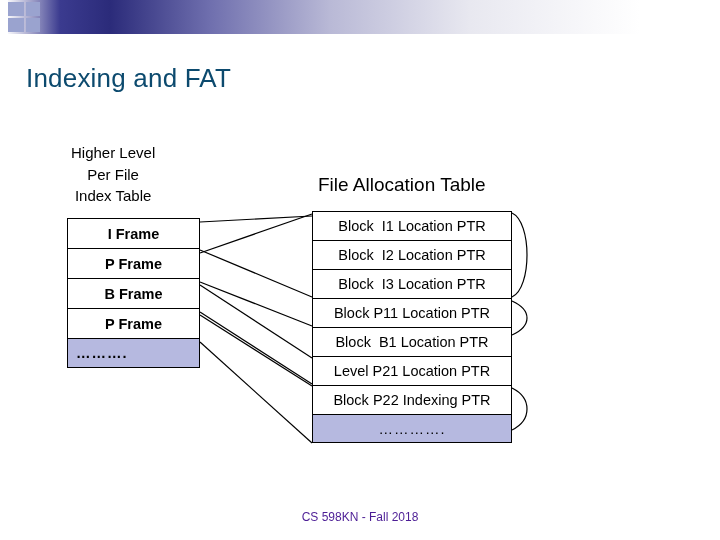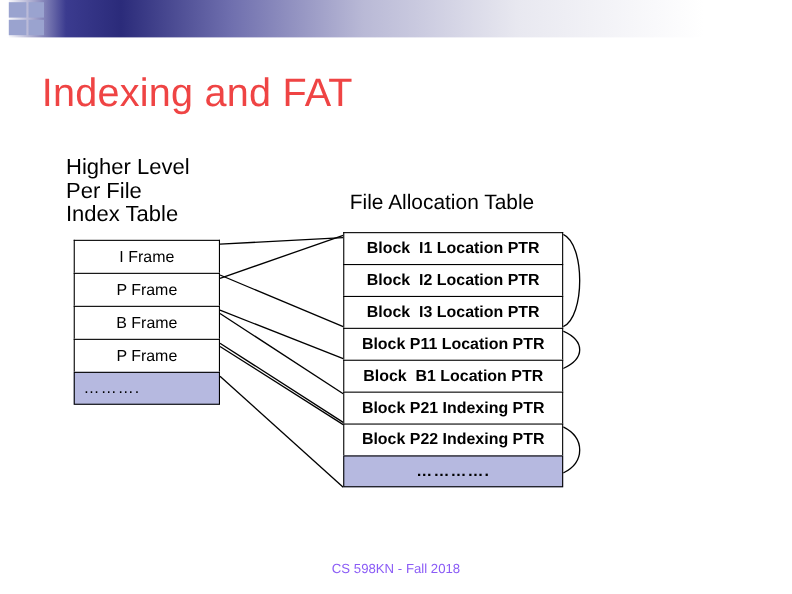--- a/index.html
+++ b/index.html
@@ -39,50 +39,52 @@
   .sq2 { left: 8px;  top: 18px; width: 16px; height: 14px; background:#9aa3cf; }
   .sq3 { left: 26px; top: 2px;  width: 14px; height: 14px; background:#7b84bd; }
   .sq4 { left: 26px; top: 18px; width: 14px; height: 14px; background:#c9ccdf; }
   .topbar .whitegap {
     position:absolute; left:0; top:0; width:8px; height:34px; background:#ffffff;
   }
 
   
   .title {
     position: absolute;
-    left: 38px;
+    left: 26px;
     top: 63px;
-    font-size: 36px;
-    color: #ef4444;
+    font-size: 26px;
+    color: #0c4a6e;
     letter-spacing: 0.2px;
     white-space: nowrap;
   }
 
   
   .connectors {
     position: absolute;
     left: 0; top: 0;
     width: 720px; height: 540px;
     pointer-events: none;
   }
 
   
   .label-left {
     position: absolute;
-    left: 60px;
+    left: 71px;
     top: 142px;
-    font-size: 20px;
+    font-size: 15px;
     line-height: 21.5px;
     color: #000000;
+    text-align: center;
   }
   .idx-table {
     position: absolute;
     left: 67px;
     top: 218px;
     width: 115px;
+    font-weight: bold;
   }
   .idx-cell {
     box-sizing: border-box;
     width: 133px;
     height: 30px;
     border: 1px solid #000000;
     border-bottom: none;
     background: #ffffff;
     font-size: 14.5px;
     color: #000000;
@@ -104,21 +106,20 @@
     left: 318px;
     top: 174px;
     font-size: 19px;
     color: #000000;
   }
   .fat-table {
     position: absolute;
     left: 312px;
     top: 211px;
     width: 200px;
-    font-weight: bold;
   }
   .fat-cell {
     box-sizing: border-box;
     width: 200px;
     height: 29px;
     border: 1px solid #000000;
     border-bottom: none;
     background: #ffffff;
     font-size: 14.5px;
     color: #000000;
@@ -135,21 +136,21 @@
   }
 
   
   .footer {
     position: absolute;
     left: 0;
     top: 510px;
     width: 720px;
     text-align: center;
     font-size: 12px;
-    color: #8b5cf6;
+    color: #4c1d95;
   }
 </style>
 </head>
 <body>
 
 <div class="topbar">
   <div class="grad"></div>
   <div class="whitegap"></div>
   <div class="sq sq1"></div>
   <div class="sq sq2"></div>
@@ -190,18 +191,18 @@
 </div>
 
 <div class="label-fat">File Allocation Table</div>
 
 <div class="fat-table">
   <div class="fat-cell">Block  I1 Location PTR</div>
   <div class="fat-cell">Block  I2 Location PTR</div>
   <div class="fat-cell">Block  I3 Location PTR</div>
   <div class="fat-cell">Block P11 Location PTR</div>
   <div class="fat-cell">Block  B1 Location PTR</div>
-  <div class="fat-cell">Block P21 Indexing PTR</div>
+  <div class="fat-cell">Level P21 Location PTR</div>
   <div class="fat-cell">Block P22 Indexing PTR</div>
   <div class="fat-cell last">………….</div>
 </div>
 
 <div class="footer">CS 598KN - Fall 2018</div>
 
 </body></html>

